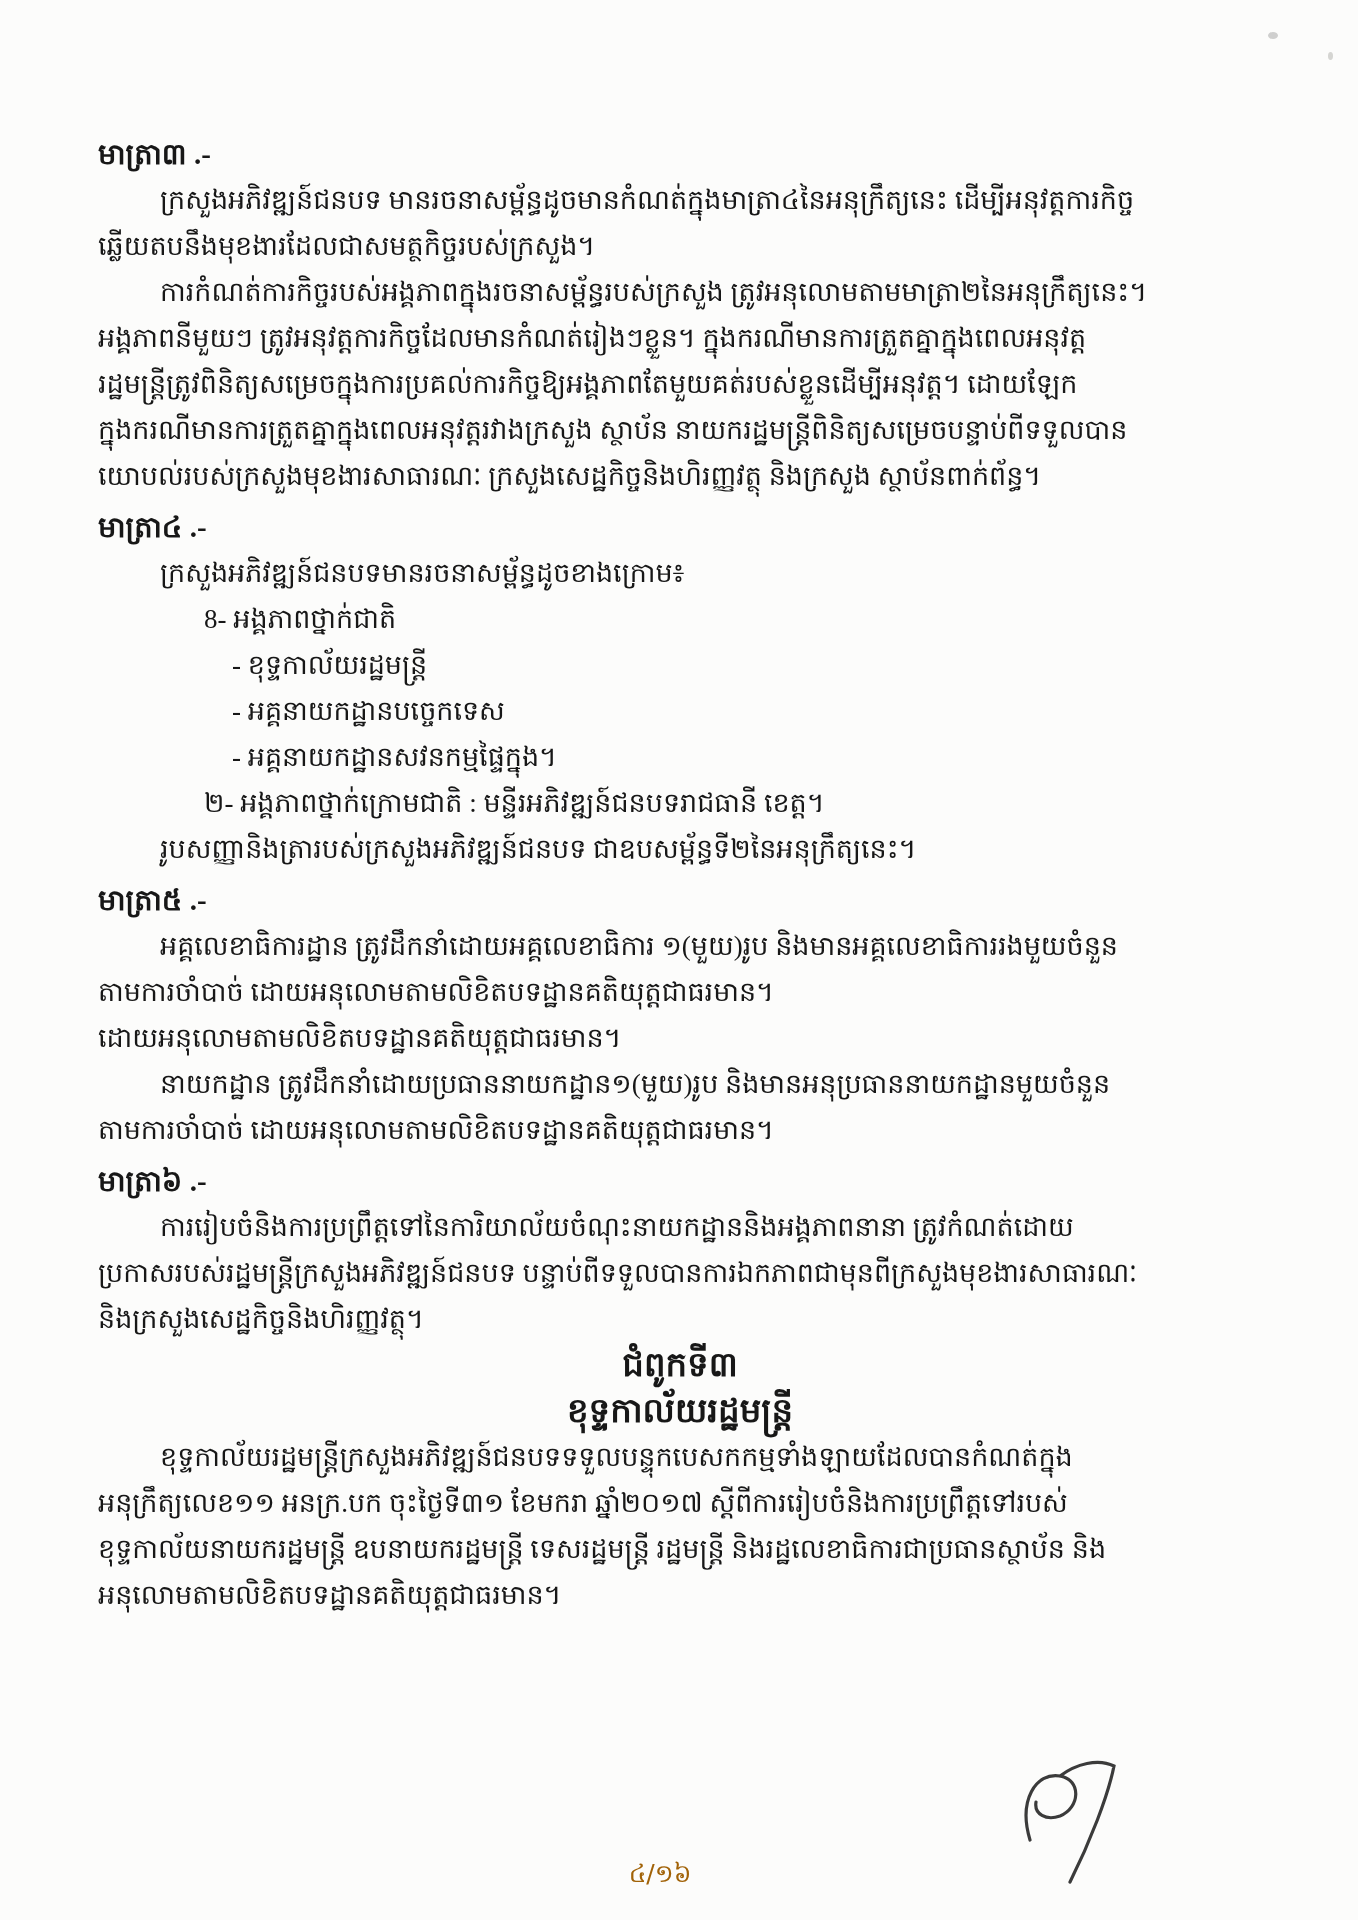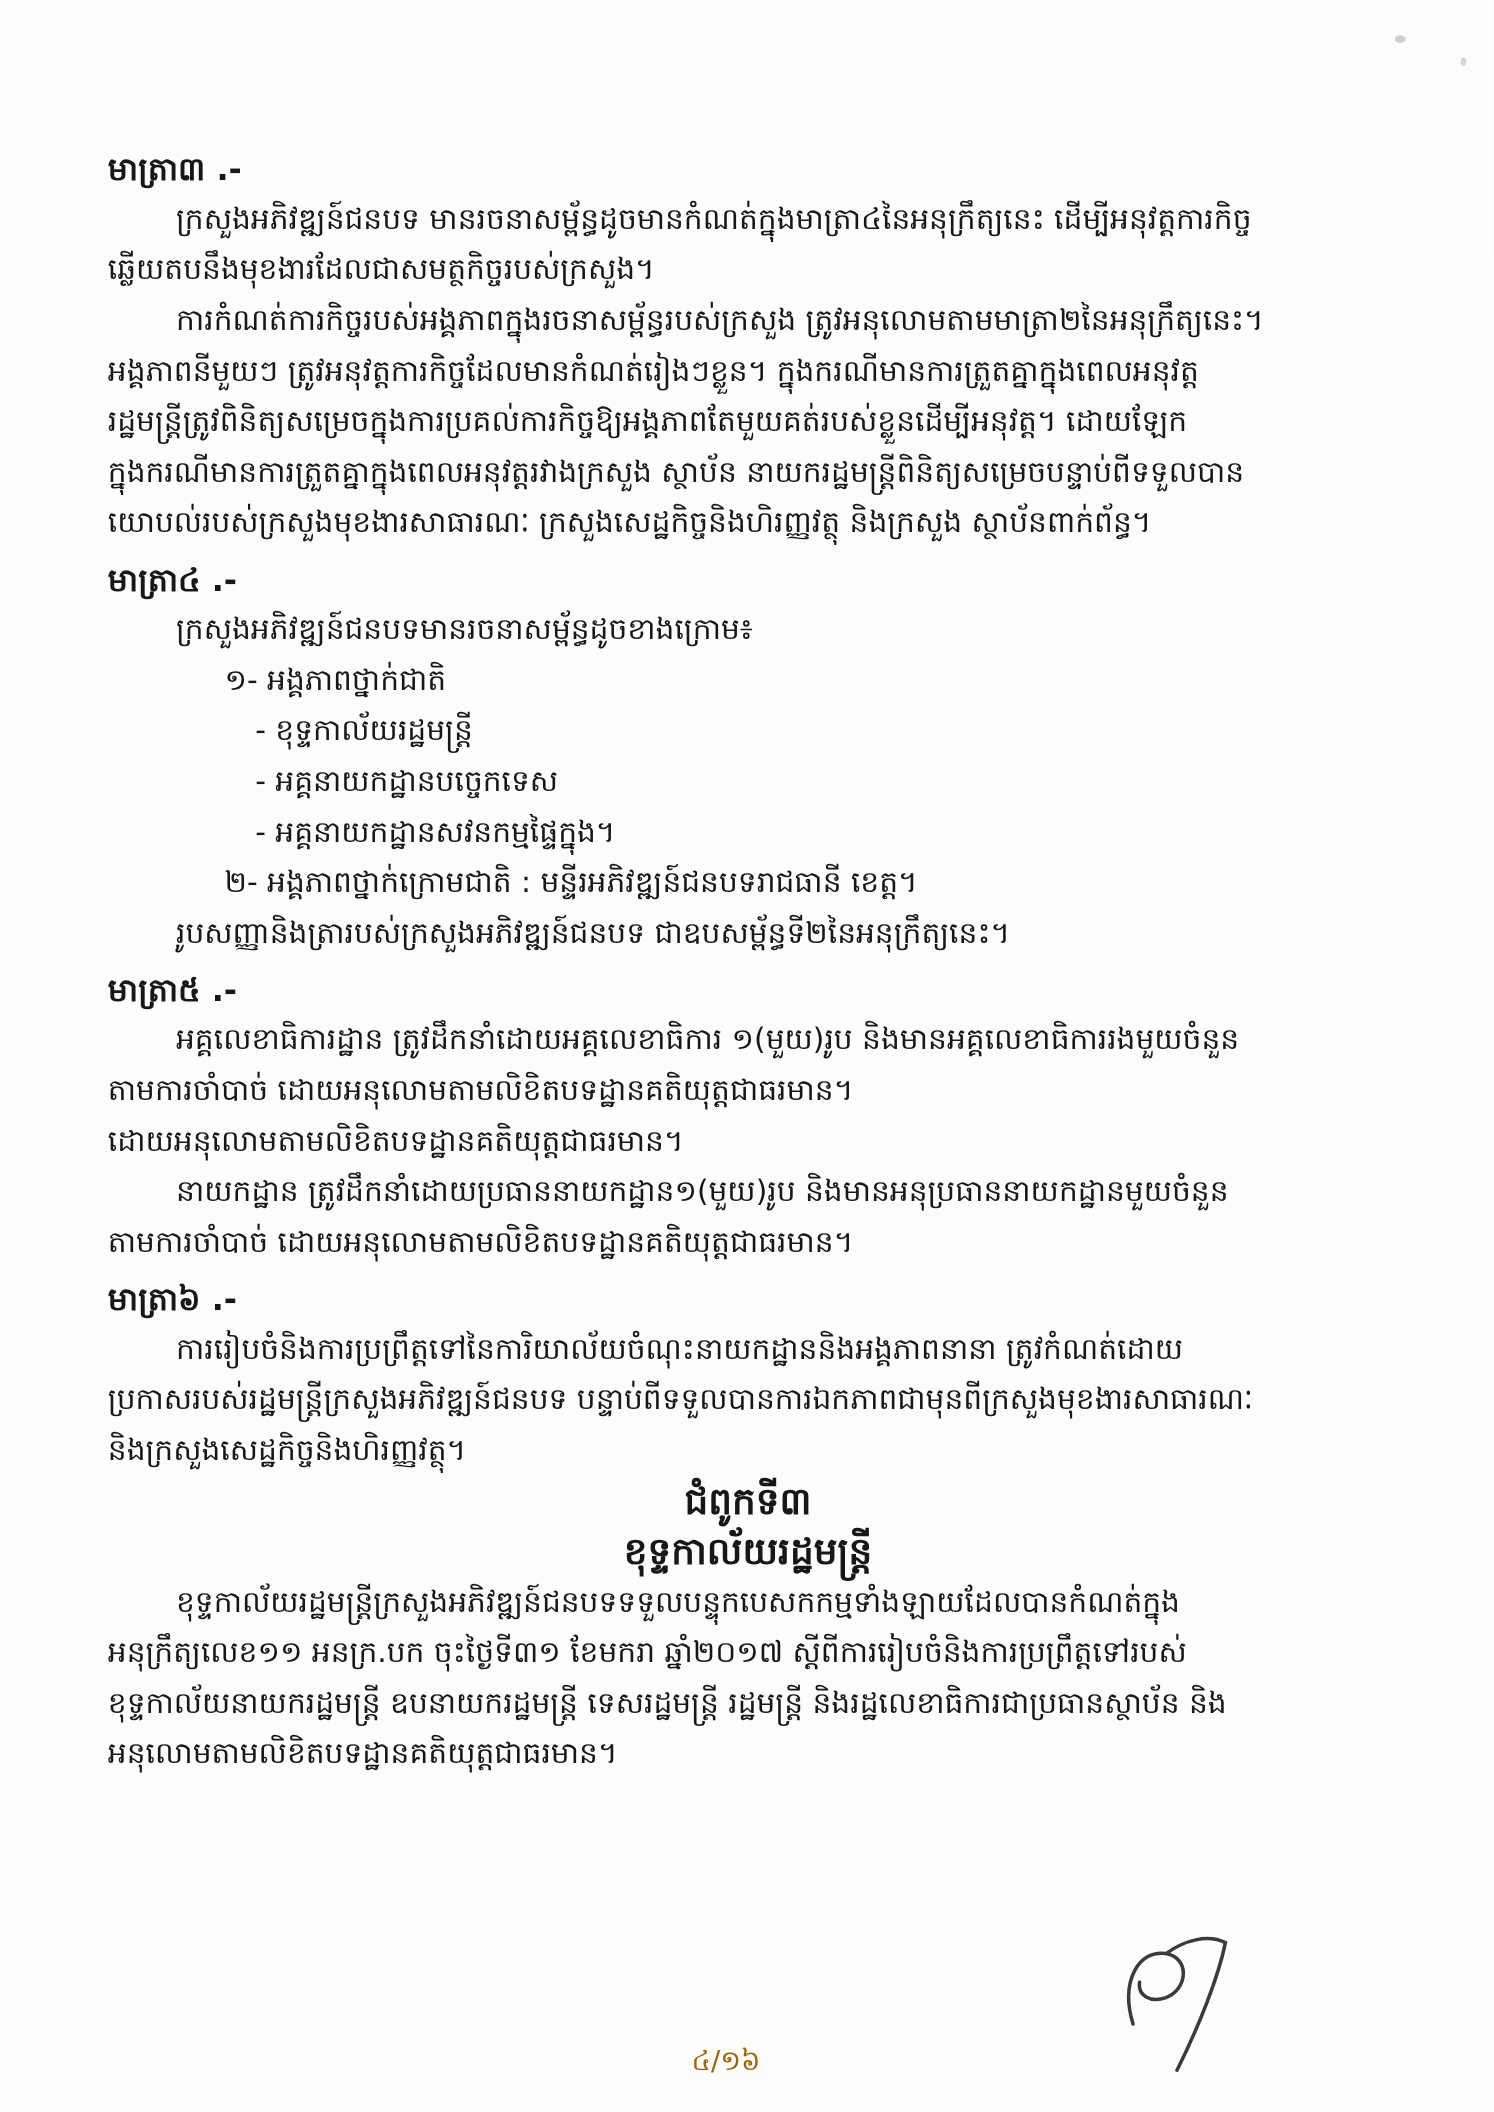--- a/index.html
+++ b/index.html
@@ -14,20 +14,21 @@
     background: #fcfcfb;
     overflow: hidden;
     font-family: "DejaVu Sans", sans-serif;
     color: #171717;
   }
   .doc {
     position: absolute;
     top: 126px;
     left: 98px;
     width: 1164px;
+    font-family: Liberation Serif, serif;
   }
   .ln {
     font-size: 27px;
     line-height: 46px;
     white-space: nowrap;
     overflow: visible;
   }
   .h {
     font-weight: bold;
     font-size: 29px;
@@ -76,21 +77,21 @@
     <div class="ln h">មាត្រា៣ .-</div>
     <div class="ln pi">ក្រសួងអភិវឌ្ឍន៍ជនបទ មានរចនាសម្ព័ន្ធដូចមានកំណត់ក្នុងមាត្រា៤នៃអនុក្រឹត្យនេះ ដើម្បីអនុវត្តការកិច្ច</div>
     <div class="ln p">ឆ្លើយតបនឹងមុខងារដែលជាសមត្ថកិច្ចរបស់ក្រសួង។</div>
     <div class="ln pi">ការកំណត់ការកិច្ចរបស់អង្គភាពក្នុងរចនាសម្ព័ន្ធរបស់ក្រសួង ត្រូវអនុលោមតាមមាត្រា២នៃអនុក្រឹត្យនេះ។</div>
     <div class="ln p">អង្គភាពនីមួយៗ ត្រូវអនុវត្តការកិច្ចដែលមានកំណត់រៀងៗខ្លួន។ ក្នុងករណីមានការត្រួតគ្នាក្នុងពេលអនុវត្ត</div>
     <div class="ln p">រដ្ឋមន្ត្រីត្រូវពិនិត្យសម្រេចក្នុងការប្រគល់ការកិច្ចឱ្យអង្គភាពតែមួយគត់របស់ខ្លួនដើម្បីអនុវត្ត។ ដោយឡែក</div>
     <div class="ln p">ក្នុងករណីមានការត្រួតគ្នាក្នុងពេលអនុវត្តរវាងក្រសួង ស្ថាប័ន នាយករដ្ឋមន្ត្រីពិនិត្យសម្រេចបន្ទាប់ពីទទួលបាន</div>
     <div class="ln p">យោបល់របស់ក្រសួងមុខងារសាធារណៈ ក្រសួងសេដ្ឋកិច្ចនិងហិរញ្ញវត្ថុ និងក្រសួង ស្ថាប័នពាក់ព័ន្ធ។</div>
     <div class="ln h">មាត្រា៤ .-</div>
     <div class="ln pi">ក្រសួងអភិវឌ្ឍន៍ជនបទមានរចនាសម្ព័ន្ធដូចខាងក្រោម៖</div>
-    <div class="ln l1">១- អង្គភាពថ្នាក់ជាតិ</div>
+    <div class="ln l1">8- អង្គភាពថ្នាក់ជាតិ</div>
     <div class="ln l2">- ខុទ្ទកាល័យរដ្ឋមន្ត្រី</div>
     <div class="ln l2">- អគ្គនាយកដ្ឋានបច្ចេកទេស</div>
     <div class="ln l2">- អគ្គនាយកដ្ឋានសវនកម្មផ្ទៃក្នុង។</div>
     <div class="ln l1">២- អង្គភាពថ្នាក់ក្រោមជាតិ : មន្ទីរអភិវឌ្ឍន៍ជនបទរាជធានី ខេត្ត។</div>
     <div class="ln pi">រូបសញ្ញានិងត្រារបស់ក្រសួងអភិវឌ្ឍន៍ជនបទ ជាឧបសម្ព័ន្ធទី២នៃអនុក្រឹត្យនេះ។</div>
     <div class="ln h">មាត្រា៥ .-</div>
     <div class="ln pi">អគ្គលេខាធិការដ្ឋាន ត្រូវដឹកនាំដោយអគ្គលេខាធិការ ១(មួយ)រូប និងមានអគ្គលេខាធិការរងមួយចំនួន</div>
     <div class="ln p">តាមការចាំបាច់ ដោយអនុលោមតាមលិខិតបទដ្ឋានគតិយុត្តជាធរមាន។</div>
     <div class="ln p">ដោយអនុលោមតាមលិខិតបទដ្ឋានគតិយុត្តជាធរមាន។</div>
     <div class="ln pi">នាយកដ្ឋាន ត្រូវដឹកនាំដោយប្រធាននាយកដ្ឋាន១(មួយ)រូប និងមានអនុប្រធាននាយកដ្ឋានមួយចំនួន</div>

